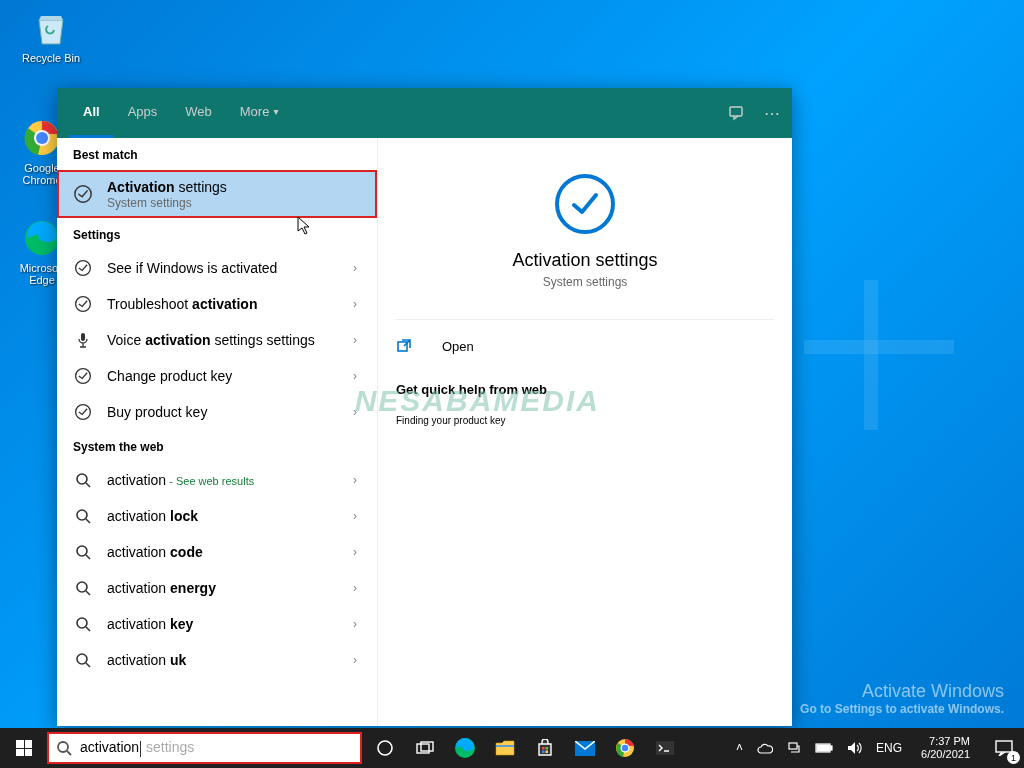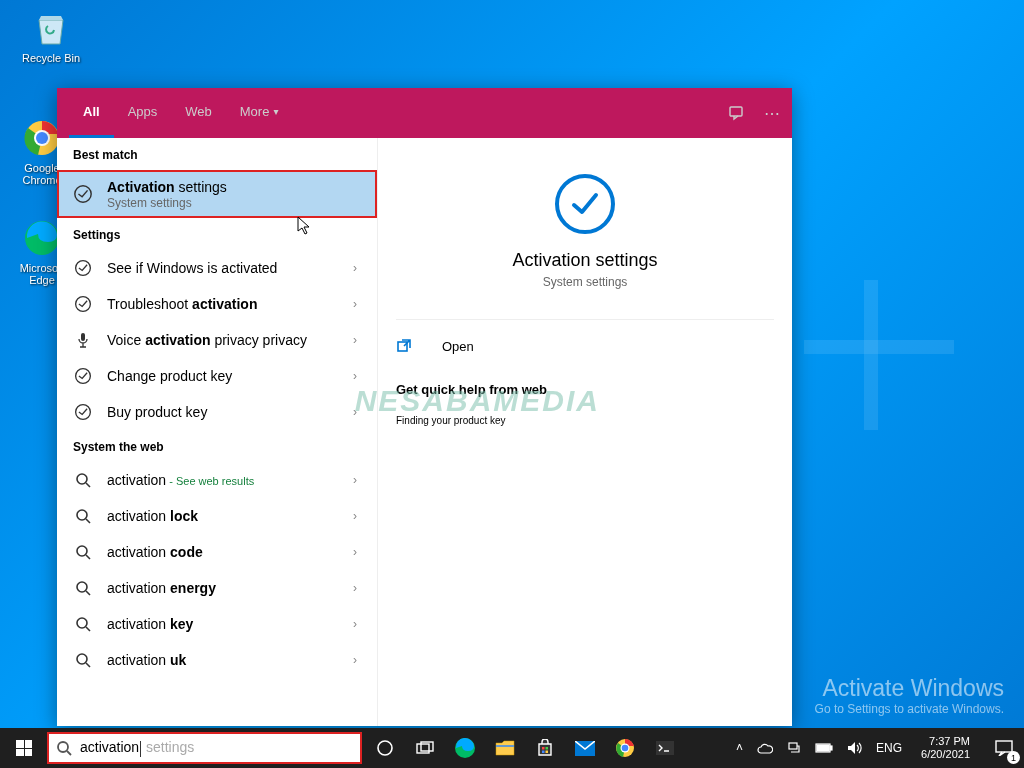--- a/index.html
+++ b/index.html
@@ -7,21 +7,21 @@
 
 
 .desktop-icon { position: absolute; width: 68px; text-align: center; color: #fff; font-size: 11px; text-shadow: 1px 1px 2px rgba(0,0,0,0.8); cursor: pointer; }
 .desktop-icon .icon-img { width: 40px; height: 40px; margin: 0 auto 4px; display: flex; align-items: center; justify-content: center; }
 .recycle-bin { top: 8px; left: 17px; }
 .chrome-ico { top: 118px; left: 8px; }
 .edge-ico { top: 218px; left: 8px; }
 
 
 .search-panel { position: absolute; left: 57px; top: 88px; width: 735px; height: 638px; background: #fff; box-shadow: 0 4px 20px rgba(0,0,0,0.4); display: flex; flex-direction: column; }
-.search-header { background: #be185d; height: 50px; display: flex; align-items: center; padding: 0 12px; color: #fff; text-align: right; }
+.search-header { background: #0f766e; height: 50px; display: flex; align-items: center; padding: 0 12px; color: #fff; text-align: right; }
 .search-tabs { display: flex; height: 100%; align-items: center; }
 .search-tab { padding: 0 14px; height: 100%; display: flex; align-items: center; font-size: 13px; color: #ccc; cursor: pointer; border-bottom: 3px solid transparent; }
 .search-tab.active { color: #fff; border-bottom-color: #0078d4; font-weight: 600; }
 .search-tab .chev { margin-left: 4px; font-size: 10px; }
 .header-right { margin-left: auto; display: flex; align-items: center; gap: 18px; }
 .header-right .ico { color: #ccc; cursor: pointer; }
 
 .search-body { flex: 1; display: flex; overflow: hidden; }
 .left-col { width: 320px; overflow-y: auto; font-size: 14px; }
 .right-col { flex: 1; background: #fff; padding: 18px; border-left: 1px solid #eee; position: relative; }
@@ -41,22 +41,22 @@
 .preview-sub { text-align: center; font-size: 12px; color: #666; margin-top: 4px; margin-bottom: 30px; }
 .action-row { display: flex; align-items: center; padding: 10px 0; font-size: 13px; cursor: pointer; gap: 16px; }
 .action-row .ai { width: 18px; margin-right: 12px; color: #0078d4; }
 .quick-h { font-weight: 600; font-size: 13px; margin-top: 18px; margin-bottom: 12px; }
 .quick-link { font-size: 10px; padding: 6px 0; cursor: pointer; }
 
 .watermark { position: absolute; left: 340px; top: 384px; font-size: 30px; font-weight: 700; letter-spacing: 2px; color: rgba(120,190,170,0.5); pointer-events: none; width: 260px; text-align: right; font-style: italic; }
 
 
 .activate-win { position: absolute; right: 20px; bottom: 52px; text-align: right; color: rgba(255,255,255,0.55); }
-.activate-win .l1 { font-size: 23px; }
-.activate-win .l2 { font-size: 12px; }
+.activate-win .l1 { font-size: 18px; }
+.activate-win .l2 { font-size: 12px; font-weight: bold; }
 
 
 .taskbar { position: absolute; bottom: 0; left: 0; right: 0; height: 40px; background: #1f1f1f; display: flex; align-items: center; color: #fff; }
 .tb-start { width: 48px; height: 100%; display: flex; align-items: center; justify-content: center; cursor: pointer; }
 .win-logo { width: 16px; height: 16px; display: grid; grid-template: 1fr 1fr / 1fr 1fr; gap: 1px; }
 .win-logo span { background: #fff; }
 .tb-search { flex: 0 0 313px; height: 30px; background: #fff; display: flex; align-items: center; padding: 0 8px; outline: 2px solid #d22; outline-offset: -1px; margin-right: 4px; }
 .tb-search .si { color: #555; margin-right: 8px; }
 .tb-search .ghost { color: #aaa; }
 .tb-icons { display: flex; height: 100%; }
@@ -187,21 +187,21 @@
         <div class="chev-r">›</div>
       </div>
       <div class="result-row">
         <div class="ri">
             <svg width="16" height="16" viewBox="0 0 16 16" fill="#333">
               <rect x="6" y="1" width="4" height="8" rx="2"></rect>
               <path d="M4 7 a4 4 0 0 0 8 0 M8 11 v4 M5 15 h6" stroke="#333" fill="none" stroke-width="1.3"></path>
             </svg>
           </div>
         <div class="txt">
-            <div class="t1"><span>Voice </span><b>activation</b><span> privacy privacy</span></div>
+            <div class="t1"><span>Voice </span><b>activation</b><span> settings settings</span></div>
           </div>
         <div class="chev-r">›</div>
       </div>
       <div class="result-row">
         <div class="ri">
             <svg width="18" height="18" viewBox="0 0 22 22">
               <circle cx="11" cy="11" r="9" class="check-circle"></circle>
               <path d="M6 11 L10 14 L16 7" class="check-circle"></path>
             </svg>
           </div>

